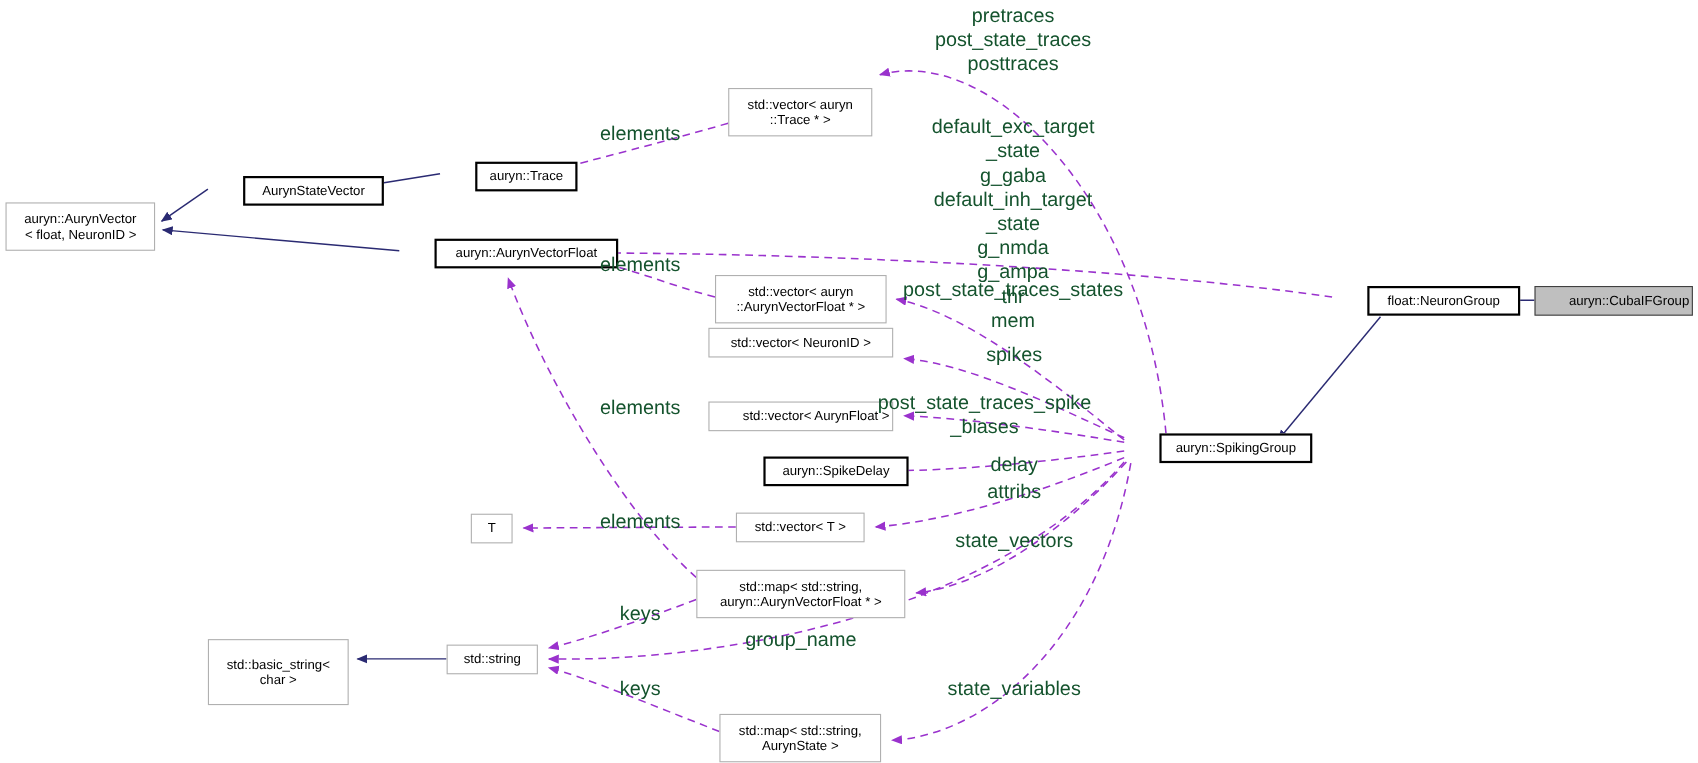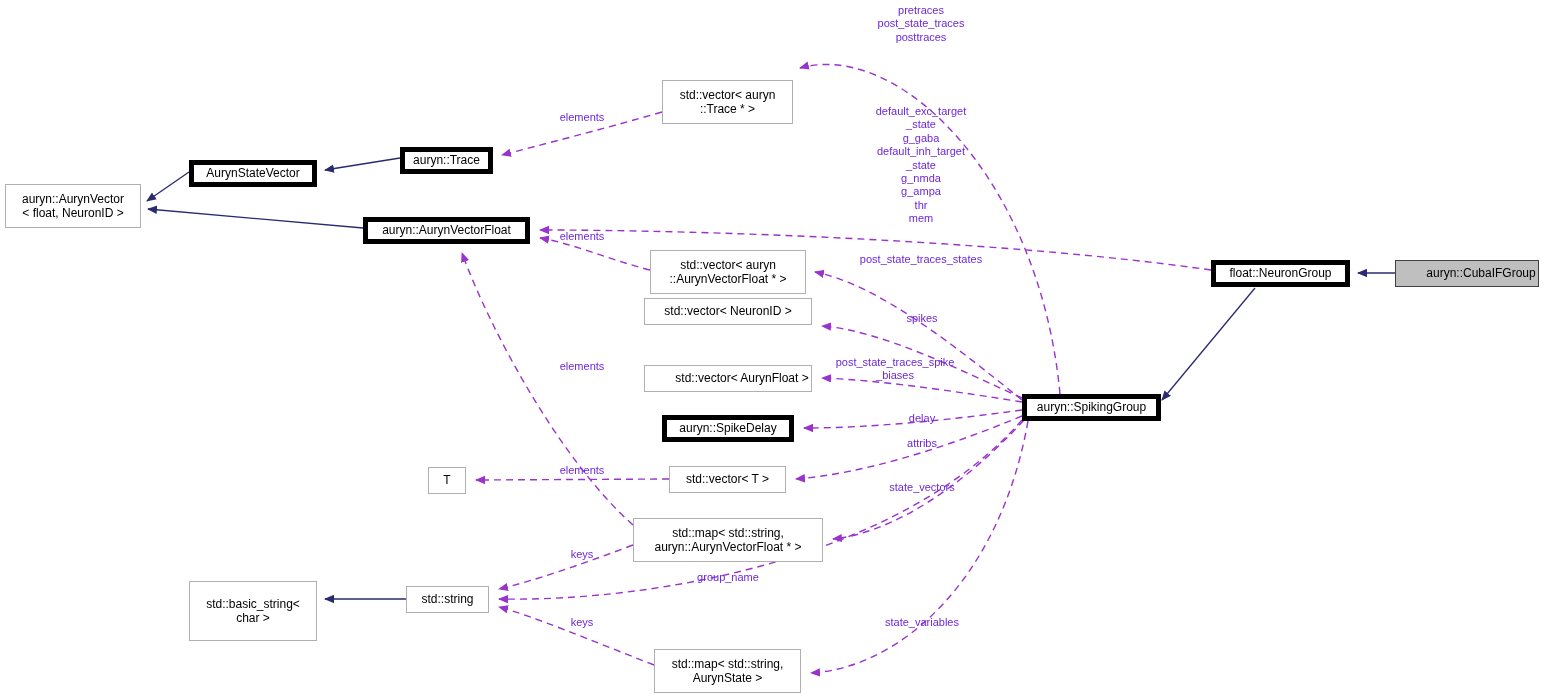--- a/index.html
+++ b/index.html
@@ -3,23 +3,23 @@
 <meta charset="utf-8">
 <style>
   html,body{margin:0;padding:0;background:#ffffff;}
   body{font-family:"Liberation Sans","DejaVu Sans",sans-serif;}
   #canvas{position:relative;width:1544px;height:694px;overflow:hidden;background:#fff;}
   svg#edges{position:absolute;left:0;top:0;width:1544px;height:694px;}
   .node{position:absolute;box-sizing:border-box;display:flex;align-items:center;
         justify-content:center;text-align:center;background:#ffffff;
         font-size:12px;color:#000;line-height:1.18;white-space:pre;}
   .node.tmpl{border:1px solid #b0b0b0;}
-  .node.cls{border:5px solid #000000;}
+  .node.cls{border:2px solid #000000;margin-left:32px;}
   .node.hl{border:1px solid #404040;background:#bfbfbf;}
-  .elabel{position:absolute;font-size:11px;color:#6d28d9;line-height:1.22;
+  .elabel{position:absolute;font-size:18px;color:#14532d;line-height:1.22;
           text-align:center;white-space:pre;transform:translateX(-50%);}
   .arrowpurple{fill:#9a32cd;}
   .arrownavy{fill:#2a2a72;}
 </style>
 </head>
 <body>
 
 <div id="canvas">
 
   <svg id="edges" viewBox="0 0 1544 694" xmlns="http://www.w3.org/2000/svg">
@@ -53,21 +53,21 @@
         <path d="M 1024,420 C 960,490 890,533 833,539" fill="none" stroke="#9a32cd" stroke-width="1.4" stroke-dasharray="7,5" marker-end="url(#purplehead)"></path>
         <path d="M 633,525 C 560,460 490,330 462,253" fill="none" stroke="#9a32cd" stroke-width="1.4" stroke-dasharray="7,5" marker-end="url(#purplehead)"></path>
         <path d="M 633,545 C 580,565 530,582 499,589" fill="none" stroke="#9a32cd" stroke-width="1.4" stroke-dasharray="7,5" marker-end="url(#purplehead)"></path>
         <path d="M 1022,420 C 900,560 650,602 499,599" fill="none" stroke="#9a32cd" stroke-width="1.4" stroke-dasharray="7,5" marker-end="url(#purplehead)"></path>
         <path d="M 654,665 C 590,640 530,615 499,607" fill="none" stroke="#9a32cd" stroke-width="1.4" stroke-dasharray="7,5" marker-end="url(#purplehead)"></path>
         <path d="M 1028,421 C 1000,580 900,668 811,673" fill="none" stroke="#9a32cd" stroke-width="1.4" stroke-dasharray="7,5" marker-end="url(#purplehead)"></path>
       </g>
   </svg>
 
   <div id="nodes">
-      <div class="node tmpl" style="left: 5px; top: 184px; width: 136px; height: 44px;">auryn::AurynVector
+      <div class="node tmpl" style="left: 5px; top: 184px; width: 136px; height: 44px; text-align: right;">auryn::AurynVector
 &lt; float, NeuronID &gt;</div>
       <div class="node cls" style="left: 189px; top: 160px; width: 128px; height: 27px;">AurynStateVector</div>
       <div class="node cls" style="left: 400px; top: 147px; width: 93px; height: 27px;">auryn::Trace</div>
       <div class="node tmpl" style="left: 662px; top: 80px; width: 131px; height: 44px;">std::vector&lt; auryn
 ::Trace * &gt;</div>
       <div class="node cls" style="left: 363px; top: 217px; width: 167px; height: 27px;">auryn::AurynVectorFloat</div>
       <div class="node tmpl" style="left: 650px; top: 250px; width: 156px; height: 44px;">std::vector&lt; auryn
 ::AurynVectorFloat * &gt;</div>
       <div class="node tmpl" style="left: 644px; top: 298px; width: 168px; height: 27px;">std::vector&lt; NeuronID &gt;</div>
       <div class="node tmpl" style="left: 644px; top: 365px; width: 168px; height: 27px; padding-left: 28px;">std::vector&lt; AurynFloat &gt;</div>

